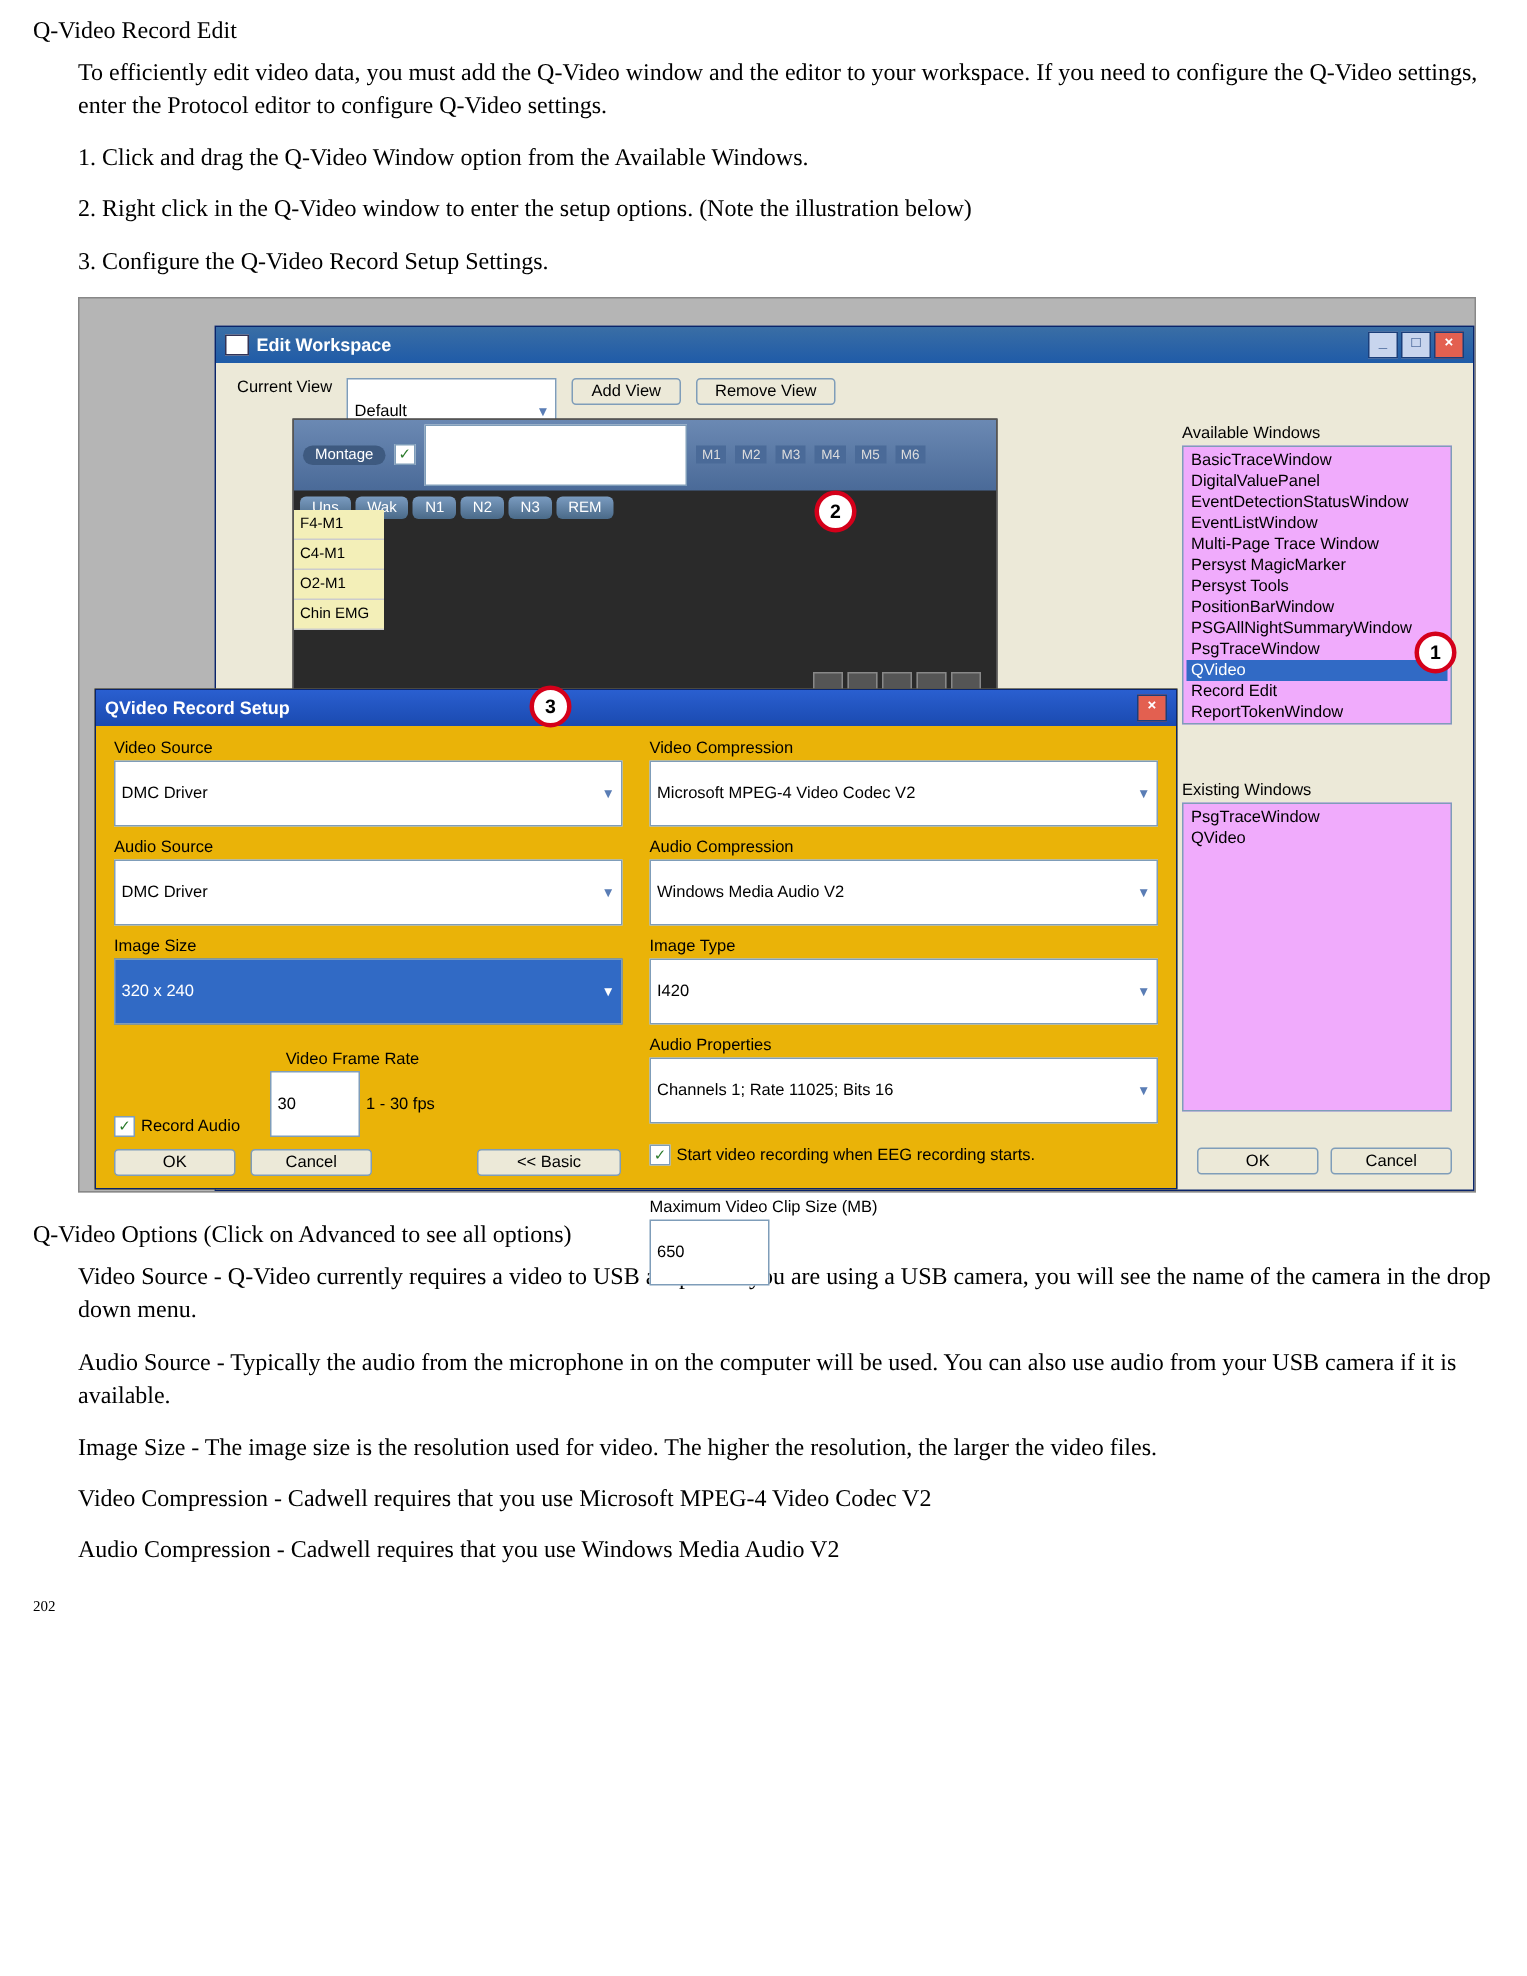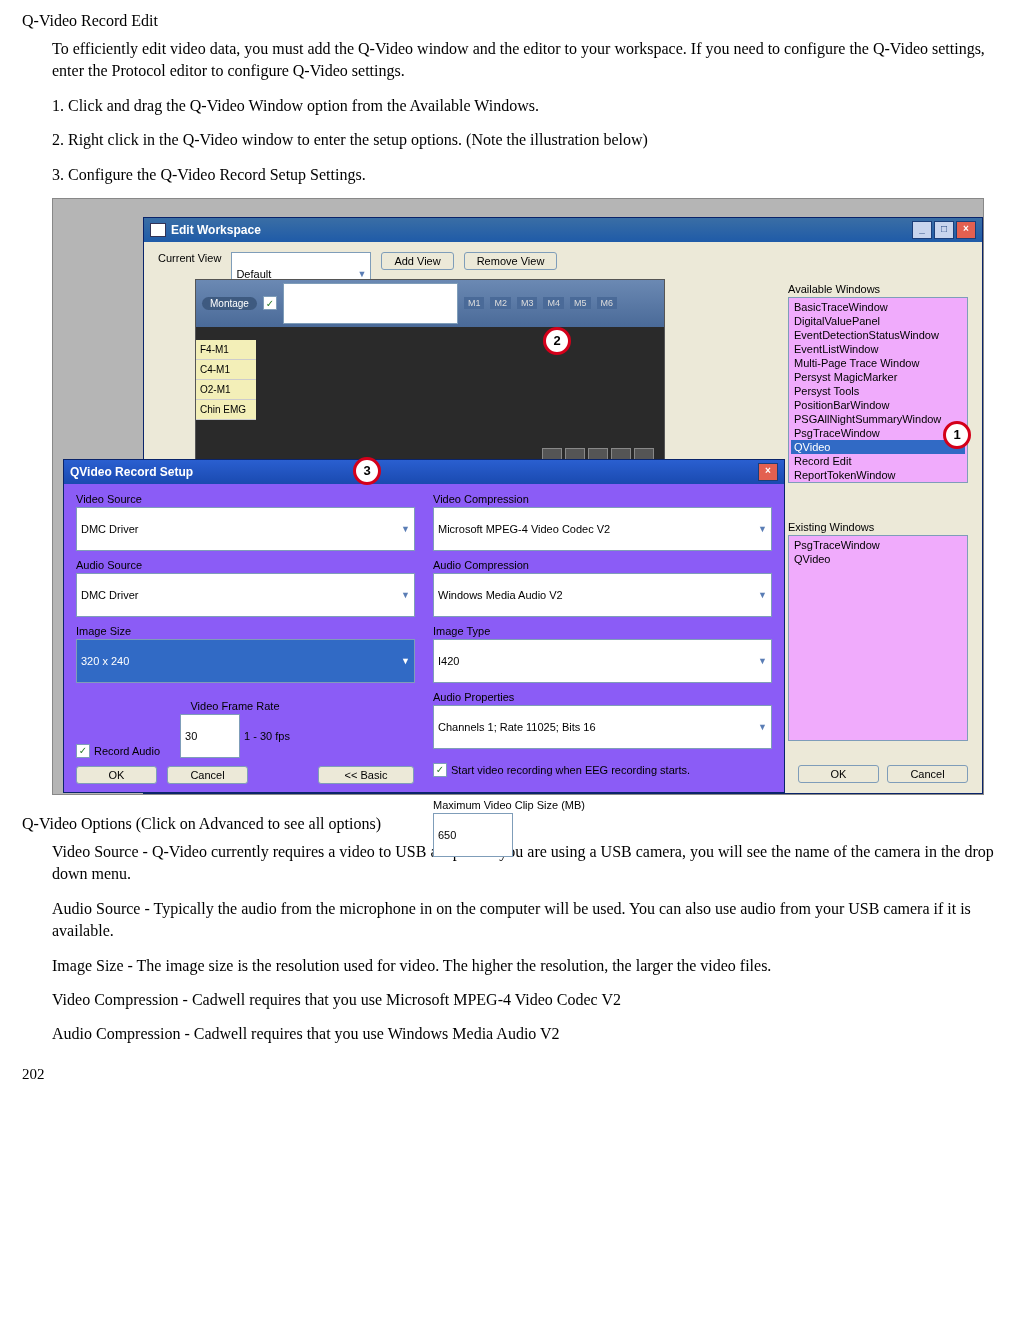--- a/index.html
+++ b/index.html
@@ -27,21 +27,21 @@
 .tabbtn{background:#4a6a98;padding:1px 4px;color:#ddd;font-size:9px}
 .stagerow{display:flex;gap:3px;padding:4px}
 .stage{background:linear-gradient(#7a9bc0,#4a6a88);border-radius:4px;padding:2px 8px;color:#fff;font-size:10px}
 .trace-sidebar{position:absolute;left:0;top:60px;width:60px;background:#f3efb8}
 .trace-sidebar div{border-bottom:1px solid #ccc;padding:4px;font-size:10px}
 .player-ctrl{position:absolute;bottom:6px;right:10px;display:flex;flex-direction:column;gap:4px;align-items:flex-end}
 .ctrlrow{display:flex;gap:3px}
 .ctrlbtn{width:18px;height:14px;background:#555;border:1px solid #888}
 .checkbox{display:inline-flex;align-items:center;gap:4px}
 .checkbox .box{width:12px;height:12px;border:1px solid #7f9db9;background:#fff;display:flex;align-items:center;justify-content:center;color:#2a7a2a;font-size:10px}
-.page{margin-top:20px;font-size:15px}
+.page{margin-top:20px;font-size:10px}
 </style>
 </head>
 <body>
 
 <div class="heading">Q-Video Record Edit</div>
 <div class="intro">To efficiently edit video data, you must add the Q-Video window and the editor to your workspace.  If you need to configure the Q-Video settings, enter the Protocol editor to configure Q-Video settings.</div>
 <div class="step">1.  Click and drag the Q-Video Window option from the Available Windows.</div>
 <div class="step">2.  Right click in the Q-Video window to enter the setup options.  (Note the illustration below)</div>
 <div class="step">3.  Configure the Q-Video Record Setup Settings.</div>
 
@@ -109,20 +109,28 @@
       <div class="input" style="width:165px;height:15px;font-size:10px">
           <span>PSG Nasal Press &amp; Thermal Flow</span>
         </div>
       <span class="tabbtn">M1</span>
       <span class="tabbtn">M2</span>
       <span class="tabbtn">M3</span>
       <span class="tabbtn">M4</span>
       <span class="tabbtn">M5</span>
       <span class="tabbtn">M6</span>
     </div>
+    <div class="stagerow">
+      <span class="stage">Uns</span>
+      <span class="stage">Wak</span>
+      <span class="stage">N1</span>
+      <span class="stage">N2</span>
+      <span class="stage">N3</span>
+      <span class="stage">REM</span>
+    </div>
     <div class="trace-sidebar">
       <div>F4-M1</div>
       <div>C4-M1</div>
       <div>O2-M1</div>
       <div>Chin EMG</div>
     </div>
     <div class="player-ctrl">
       <div class="ctrlrow">
           <div class="ctrlbtn"></div>
           <div class="ctrlbtn"></div>
@@ -130,21 +138,21 @@
           <div class="ctrlbtn"></div>
           <div class="ctrlbtn"></div>
         </div>
       <div class="ctrlrow">
           <div class="ctrlbtn" style="width:40px"></div>
           <div class="ctrlbtn" style="width:40px"></div>
         </div>
     </div>
   </div>
 
-  <div class="win" style="left:10px;top:260px;width:720px;height:332px;background:#8b5cf6">
+  <div class="win" style="left:10px;top:260px;width:720px;height:332px;background:#eab308">
     <div class="titlebar" style="background:linear-gradient(#2a5fd0,#1a4ab0)">
       <span>QVideo Record Setup</span>
       <div class="wbtns">
           <div class="wbtn close">×</div>
         </div>
     </div>
     <div style="display:flex;padding:6px 12px;gap:18px">
       <div style="flex:1">
         <div class="fieldset-label">Video Source</div>
         <div class="input">

